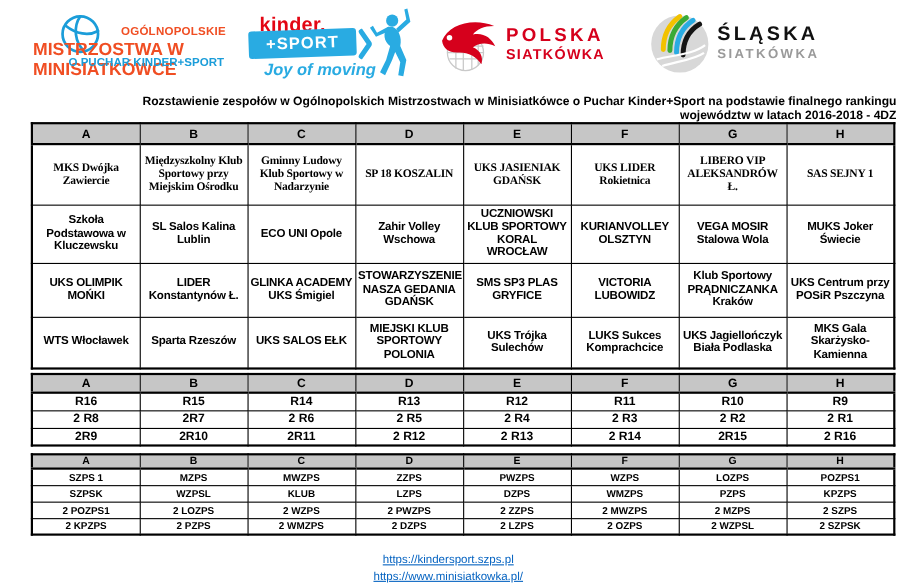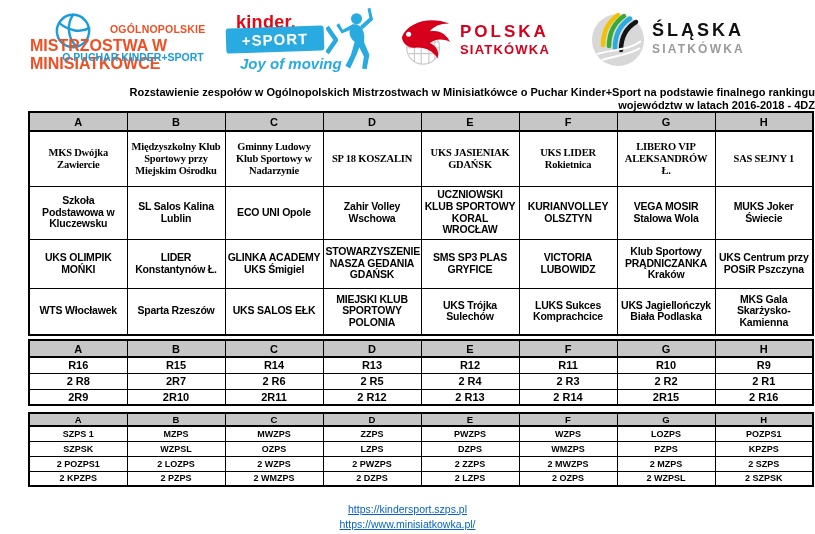--- a/index.html
+++ b/index.html
@@ -257,21 +257,21 @@
             <td>MWZPS</td>
             <td>ZZPS</td>
             <td>PWZPS</td>
             <td>WZPS</td>
             <td>LOZPS</td>
             <td>POZPS1</td>
           </tr>
           <tr>
             <td>SZPSK</td>
             <td>WZPSL</td>
-            <td>OZPS</td>
+            <td>KLUB</td>
             <td>LZPS</td>
             <td>DZPS</td>
             <td>WMZPS</td>
             <td>PZPS</td>
             <td>KPZPS</td>
           </tr>
           <tr>
             <td>2 POZPS1</td>
             <td>2 LOZPS</td>
             <td>2 WZPS</td>

